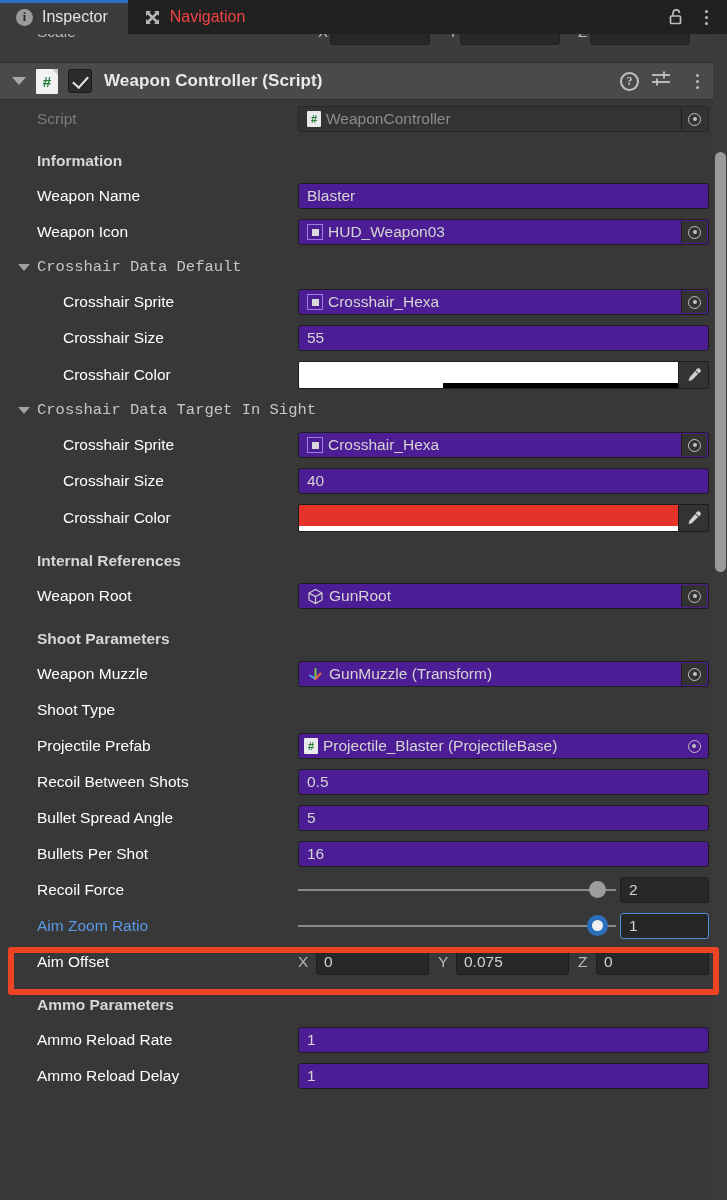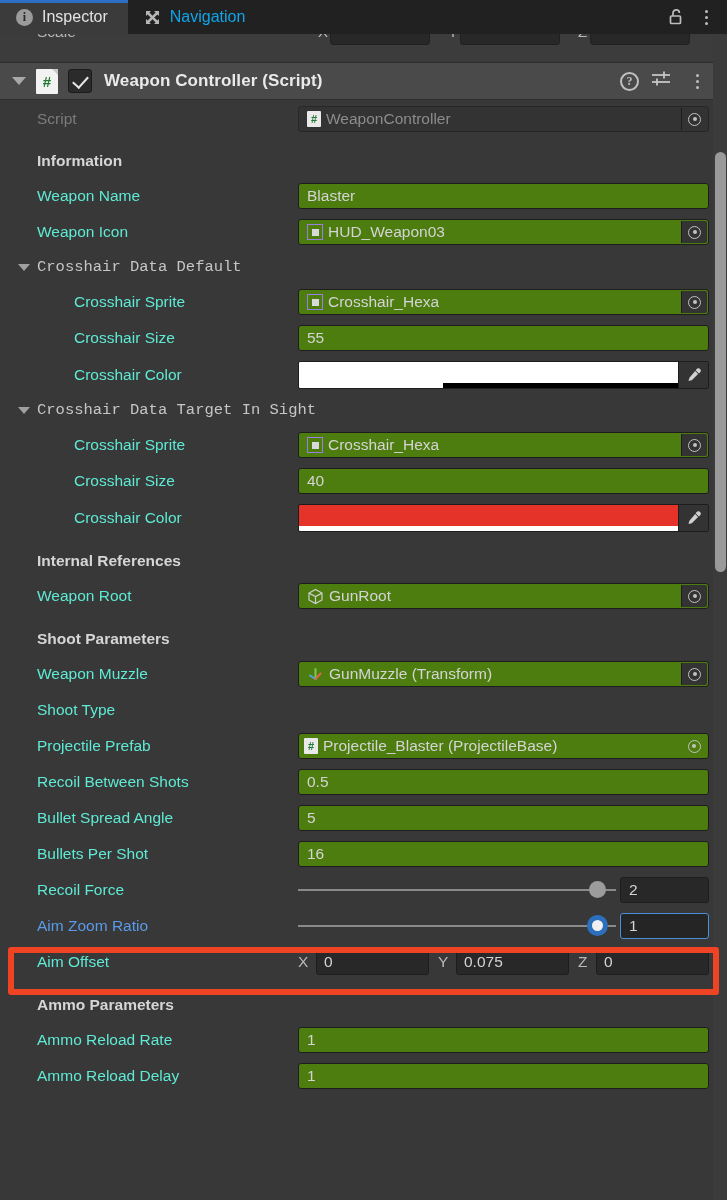--- a/index.html
+++ b/index.html
@@ -12,21 +12,21 @@
   .root { position: relative; width: 727px; height: 1200px; background: #383838; }
 
   
   .tabbar {
     position: absolute; top: 0; left: 0; width: 727px; height: 34px;
     background: #212121; display: flex; align-items: stretch;
   }
   .tab {
     display: flex; align-items: center; gap: 9px;
     padding: 0 20px 0 16px; height: 34px;
-    font-size: 16px; color: #0ea5e9; position: relative;
+    font-size: 16px; color: #ef4444; position: relative;
   }
   .tab.active { background: #3b3b3b; color: #e3e3e3; }
   .tab.active::before {
     content: ""; position: absolute; top: 0; left: 0; right: 0; height: 3px;
     background: #2c6fc4;
   }
   .tab .tlabel { white-space: nowrap; }
   .info-ico {
     width: 17px; height: 17px; border-radius: 50%;
     background: #9b9b9b; color: #2a2a2a; font-size: 12px; font-weight: bold;
@@ -94,40 +94,40 @@
     width: 19px; height: 19px; border-radius: 50%; border: 2px solid #c0c0c0;
     color: #c0c0c0; font-size: 12px; font-weight: bold; display: flex;
     align-items: center; justify-content: center; font-family: "Liberation Serif", serif;
   }
 
   
   .body { position: absolute; top: 100px; left: 0; width: 720px; }
   .row { position: relative; height: 36px; display: flex; align-items: center; }
   .row.h32 { height: 34px; }
   .lbl {
-    font-size: 15.5px; color: #5eead4; white-space: nowrap;
+    font-size: 15.5px; color: #ffffff; white-space: nowrap;
     position: absolute; left: 37px;
   }
-  .lbl.indent { left: 74px; }
+  .lbl.indent { left: 63px; }
   .lbl.dim { color: #7c7c7c; }
   .lbl.blue { color: #5b9ae8; }
   .hdr {
     font-size: 15.5px; color: #d6d6d6; font-weight: bold;
     position: absolute; left: 37px;
   }
   .foldlbl { position: absolute; left: 18px; display: flex; align-items: center; gap: 7px; }
   .foldlbl .tri {
     width: 0; height: 0; border-left: 6px solid transparent; border-right: 6px solid transparent;
     border-top: 7px solid #a0a0a0;
   }
   .foldlbl span { font-size: 15.5px; color: #c6c6c6; white-space: nowrap; font-family: Liberation Mono, monospace; }
 
   .field {
     position: absolute; left: 298px; width: 411px; height: 26px;
-    background: #4d7c0f; border: 1px solid #1d1d1d; border-radius: 3px;
+    background: #4c1d95; border: 1px solid #1d1d1d; border-radius: 3px;
     display: flex; align-items: center; padding: 0 8px;
     font-size: 15.5px; color: #d4d4d4;
   }
   .field.dimbg { background: #333333; color: #8c8c8c; border-color: #272727; }
 
   .objfield { padding-right: 30px; }
   .objfield .objname { overflow: hidden; white-space: nowrap; text-overflow: clip; }
   .pick {
     position: absolute; right: 1px; top: 1px; bottom: 1px; width: 26px;
     background: #333333; border-left: 1px solid #1d1d1d; border-radius: 0 2px 2px 0;

